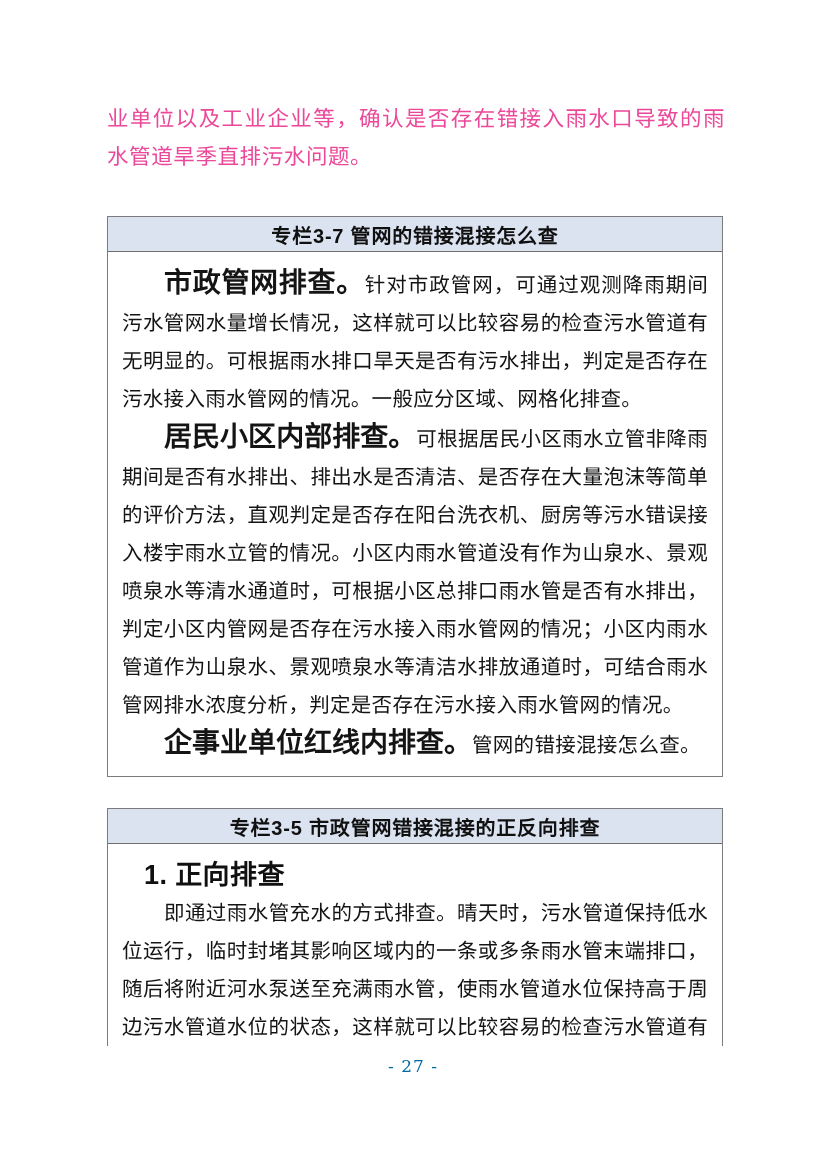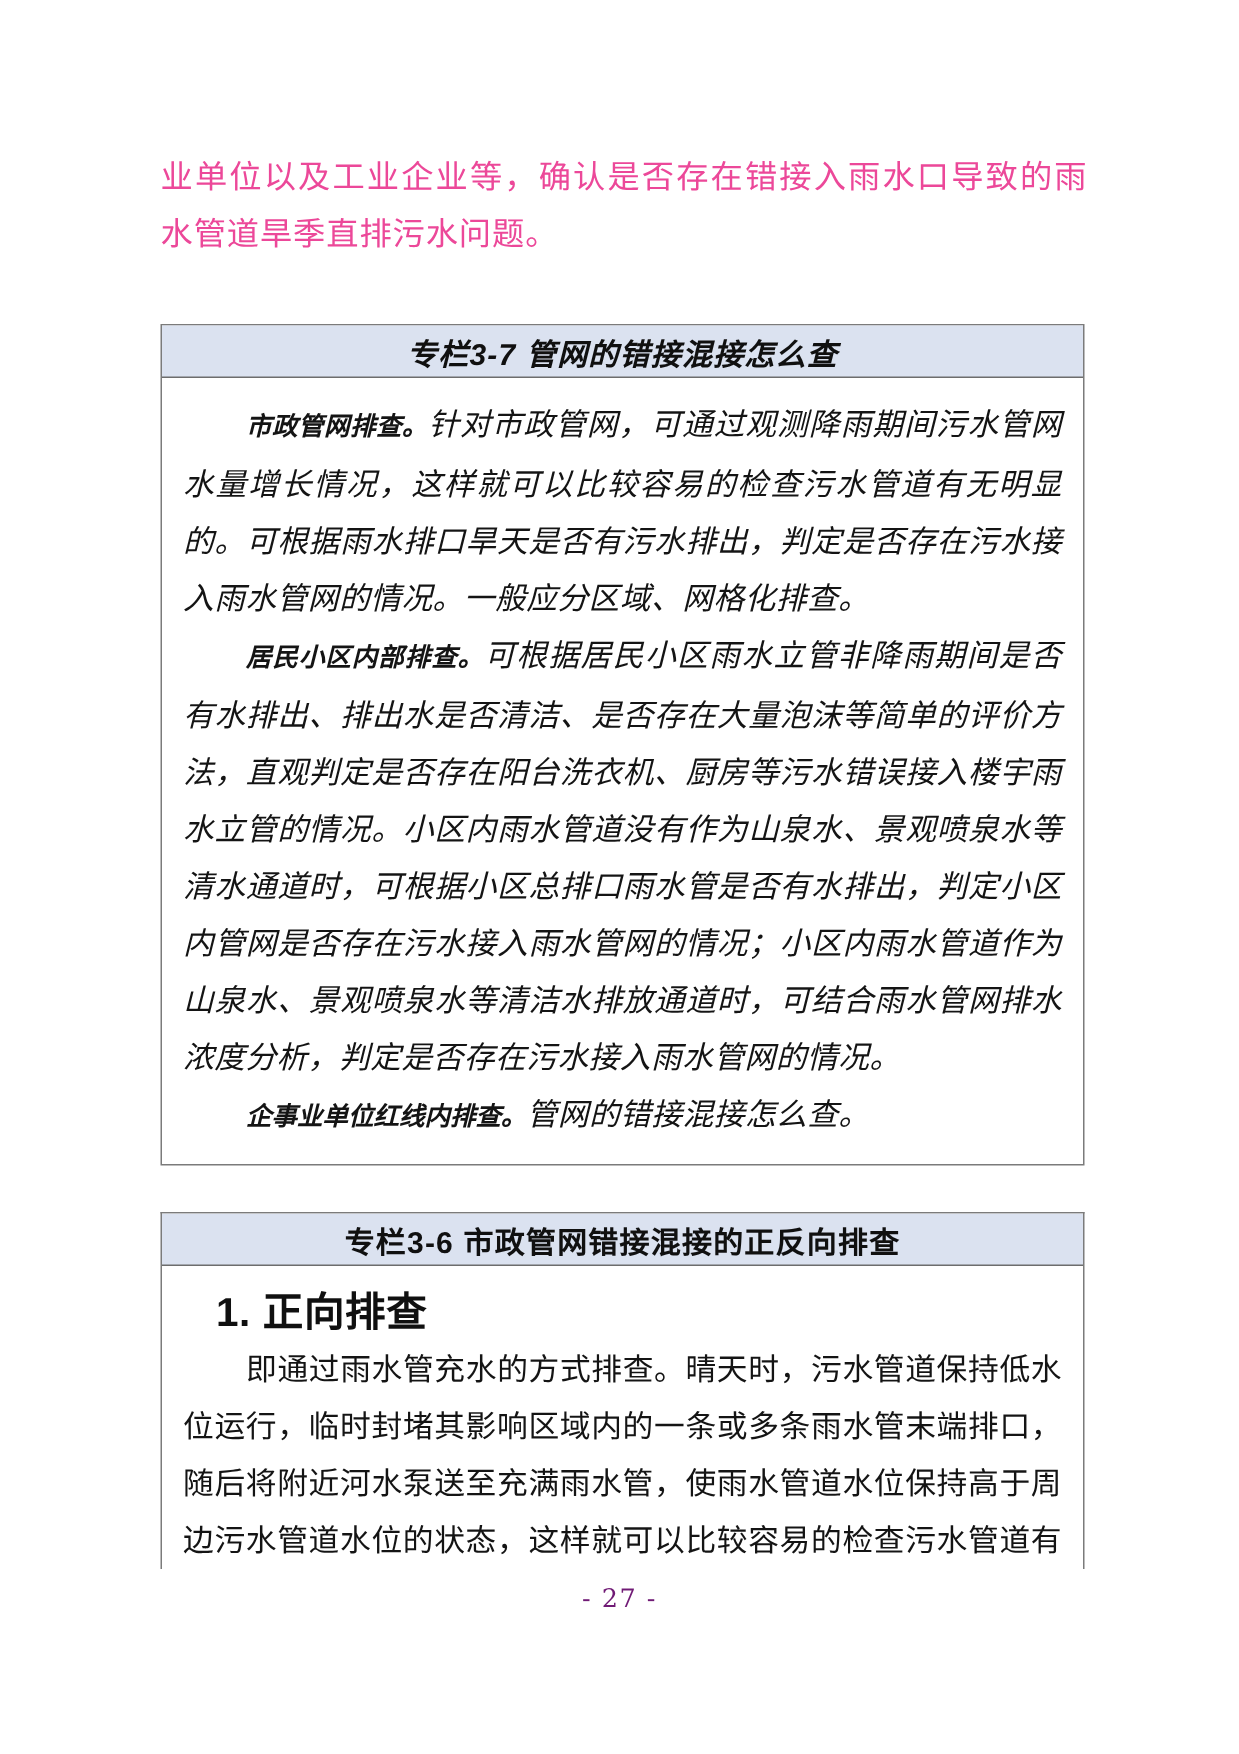--- a/index.html
+++ b/index.html
@@ -92,21 +92,21 @@
   }
 
   .callout-par.indent {
     text-indent: 42px;
   }
 
   .lead {
     font-family: "Liberation Sans", sans-serif;
     font-weight: bold;
     letter-spacing: 0px;
-    font-size: 17px;
+    font-size: 28px;
   }
 
   .sub-heading {
     font-family: "Liberation Sans", sans-serif;
     font-weight: bold;
     font-size: 27px;
     line-height: 38px;
     margin: 0;
     text-indent: 22px;
     letter-spacing: 0.4px;
@@ -119,54 +119,54 @@
   }
 
   .page-number {
     position: absolute;
     left: 0;
     top: 1056px;
     width: 826px;
     text-align: center;
     font-family: "DejaVu Serif", serif;
     font-size: 17px;
-    color: #701a75;
+    color: #0369a1;
     letter-spacing: 1px;
   }
 </style>
 </head>
 <body>
 
 <div class="page">
 
   <div class="content">
     <p class="body-par">业单位以及工业企业等，确认是否存在错接入雨水口导致的雨水管道旱季直排污水问题。</p>
   </div>
 
-  <div class="callout" id="callout-1" style="top:216px;font-style:italic;">
+  <div class="callout" id="callout-1" style="top:216px;">
 
     <div class="callout-header">
       <span class="callout-header-title">专栏3-7  管网的错接混接怎么查</span>
     </div>
 
     <div class="callout-body">
 
       <p class="callout-par indent"><span class="lead">市政管网排查。</span><span>针对市政管网，可通过观测降雨期间污水管网水量增长情况，这样就可以比较容易的检查污水管道有无明显的。可根据雨水排口旱天是否有污水排出，判定是否存在污水接入雨水管网的情况。一般应分区域、网格化排查。</span></p>
 
       <p class="callout-par indent"><span class="lead">居民小区内部排查。</span><span>可根据居民小区雨水立管非降雨期间是否有水排出、排出水是否清洁、是否存在大量泡沫等简单的评价方法，直观判定是否存在阳台洗衣机、厨房等污水错误接入楼宇雨水立管的情况。小区内雨水管道没有作为山泉水、景观喷泉水等清水通道时，可根据小区总排口雨水管是否有水排出，判定小区内管网是否存在污水接入雨水管网的情况；小区内雨水管道作为山泉水、景观喷泉水等清洁水排放通道时，可结合雨水管网排水浓度分析，判定是否存在污水接入雨水管网的情况。</span></p>
 
       <p class="callout-par indent"><span class="lead">企事业单位红线内排查。</span><span>管网的错接混接怎么查。</span></p>
 
     </div>
   </div>
 
   <div class="callout" id="callout-2" style="top:808px; height:238px; border-bottom:none;">
 
     <div class="callout-header">
-      <span class="callout-header-title">专栏3-6  市政管网错接混接的正反向排查</span>
+      <span class="callout-header-title">专栏3-5  市政管网错接混接的正反向排查</span>
     </div>
 
     <div class="callout-body">
 
       <p class="sub-heading">1. 正向排查</p>
 
       <p class="callout-par indent">即通过雨水管充水的方式排查。晴天时，污水管道保持低水位运行，临时封堵其影响区域内的一条或多条雨水管末端排口，随后将附近河水泵送至充满雨水管，使雨水管道水位保持高于周边污水管道水位的状态，这样就可以比较容易的检查污水管道有无明显的</p>
 
     </div>
   </div>

